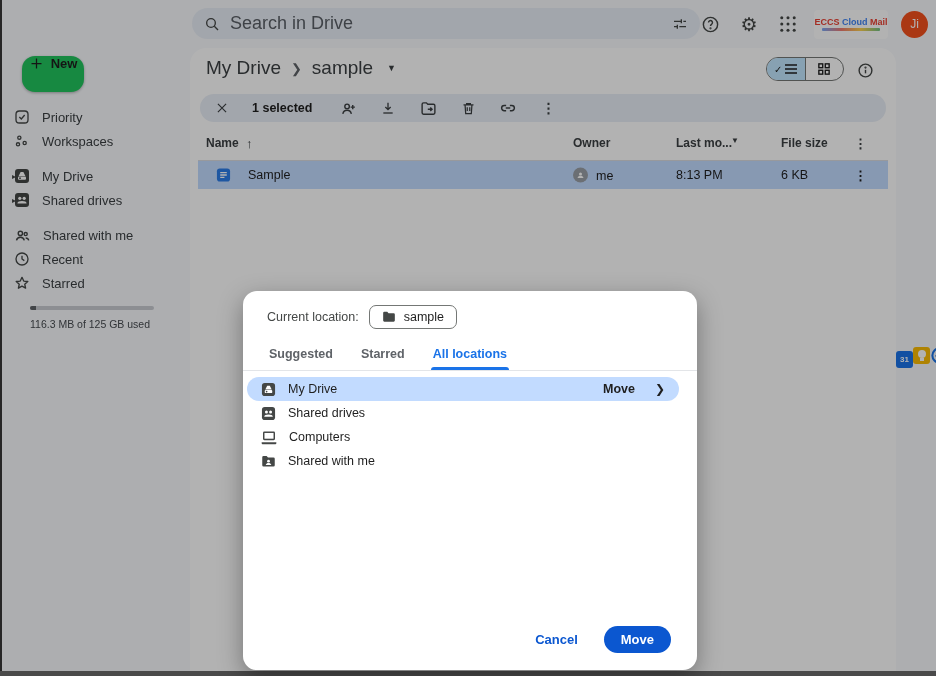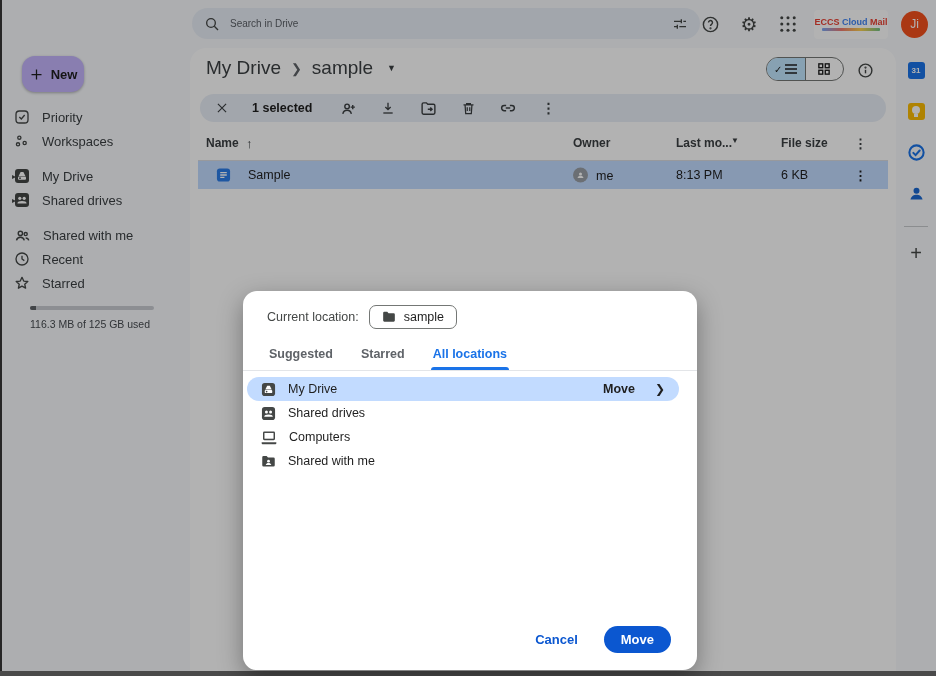--- a/index.html
+++ b/index.html
@@ -5,33 +5,33 @@
   * { margin:0; padding:0; box-sizing:border-box; }
   html,body { width:936px; height:676px; overflow:hidden; }
   body { font-family:"Liberation Sans", sans-serif; background:#f8fafd; position:relative; }
   .screen { position:absolute; inset:0; }
 
   
   .topbar { position:absolute; left:0; top:0; right:0; height:48px; display:flex; align-items:center; }
   .brand { width:190px; display:flex; align-items:center; padding-left:18px; gap:9px; }
   .brand-name { font-size:21px; color:#5f6368; }
   .searchbar { position:absolute; left:192px; top:8px; width:508px; height:31px; background:#e9eef6; border-radius:16px; display:flex; align-items:center; padding:0 12px; gap:10px; }
-  .searchbar input { flex:1; border:none; outline:none; background:transparent; font-size:10px; color:#1f1f1f; font-family:"Liberation Sans",sans-serif; }
+  .searchbar input { flex:1; border:none; outline:none; background:transparent; font-size:18px; color:#1f1f1f; font-family:"Liberation Sans",sans-serif; }
   .searchbar input::placeholder { color:#5a5f66; }
   .topbar-right { position:absolute; right:8px; top:0; height:48px; display:flex; align-items:center; gap:13px; }
   .tb-iconbtn { width:26px; height:26px; display:flex; align-items:center; justify-content:center; color:#444746; cursor:pointer; }
   .badge { width:74px; height:29px; background:#ffffff; border-radius:4px; display:flex; flex-direction:column; align-items:center; justify-content:center; gap:1px; }
   .badge-title { font-size:9px; font-weight:bold; letter-spacing:0; white-space:nowrap; }
   .badge-title .w-eccs { color:#ea4335; } .badge-title .w-cloud { color:#4285f4; } .badge-title .w-mail { color:#ea4335; }
   .badge-sub { width:58px; height:3px; border-radius:1px; background:linear-gradient(90deg,#4285f4,#ea4335,#fbbc04,#34a853); opacity:.7; }
   .avatar { width:27px; height:27px; border-radius:50%; background:#f4511e; color:#fff; font-size:12px; display:flex; align-items:center; justify-content:center; }
 
   
   .sidebar { position:absolute; left:0; top:48px; width:190px; bottom:0; }
-  .new-btn { margin:8px 0 0 22px; width:62px; height:36px; background:#c4b5fd; border:none; border-radius:13px; box-shadow:0 1px 3px rgba(0,0,0,.3); display:flex; align-items:center; justify-content:center; gap:7px; font-size:13px; font-weight:bold; color:#1f1f1f; cursor:pointer; font-family:"Liberation Sans",sans-serif; }
+  .new-btn { margin:8px 0 0 22px; width:62px; height:36px; background:#22c55e; border:none; border-radius:13px; box-shadow:0 1px 3px rgba(0,0,0,.3); display:flex; align-items:flex-start; justify-content:center; gap:7px; font-size:13px; font-weight:bold; color:#1f1f1f; cursor:pointer; font-family:"Liberation Sans",sans-serif; }
   .nav { margin-top:13px; }
   .nav-section { margin-bottom:11px; }
   .nav-item { position:relative; height:24px; display:flex; align-items:center; padding-left:14px; gap:12px; font-size:13px; color:#3c4043; cursor:pointer; }
   .nav-item .caret { position:absolute; left:12px; font-size:8px; color:#444746; }
   .nav-item svg { flex:0 0 auto; }
   .storage-bar { margin:9px 0 0 30px; width:124px; height:4px; border-radius:2px; background:#c9ccd1; position:relative; overflow:hidden; }
   .storage-bar .used { position:absolute; left:0; top:0; bottom:0; width:6px; background:#5f6368; }
   .storage-text { margin:8px 0 0 30px; font-size:10.5px; color:#474b50; }
 
   
@@ -57,21 +57,21 @@
   .thead-divider { position:absolute; left:8px; right:8px; top:112px; height:1px; background:#dadce0; }
 
   .frow { position:relative; height:28px; margin:0 8px; background:#c2dbff; font-size:12.5px; color:#1f1f1f; cursor:pointer; }
   .frow > * { position:absolute; top:50%; transform:translateY(-50%); }
   .f-icon { left:18px; } .f-name { left:50px; }
   .f-owner { left:375px; display:flex; align-items:center; gap:8px; }
   .owner-av { width:15px; height:15px; border-radius:50%; background:#9aa0a6; color:#fff; display:flex; align-items:center; justify-content:center; }
   .f-last { left:478px; } .f-size { left:583px; } .f-more { left:656px; font-size:13px; cursor:pointer; }
 
   
-  .rail { position:absolute; right:0; top:48px; width:40px; bottom:0; display:flex; flex-direction:column; align-items:center; }
+  .rail { position:absolute; right:0; top:48px; width:40px; bottom:0; display:flex; flex-direction:row; align-items:center; }
   .rail-btn { width:28px; height:28px; display:flex; align-items:center; justify-content:center; cursor:pointer; margin-bottom:13px; }
   .cal-logo { width:17px; height:17px; border-radius:3px; background:#1a73e8; color:#fff; font-size:8px; font-weight:bold; display:flex; align-items:center; justify-content:center; }
   .keep-logo { width:17px; height:17px; border-radius:3px; background:#fbbc04; position:relative; }
   .keep-logo::after { content:""; position:absolute; left:4.5px; top:3px; width:8px; height:8px; border-radius:50%; background:#fff; }
   .keep-logo::before { content:""; position:absolute; left:6.5px; top:11px; width:4px; height:3px; background:#fff; z-index:1; }
   .rail-divider { width:24px; height:1px; background:#c7cacd; margin:6px 0 12px 0; }
   .rail-plus { font-size:20px; color:#444746; }
 
   
   .scrim { position:absolute; inset:0; background:rgba(0,0,0,0.30); z-index:50; }

